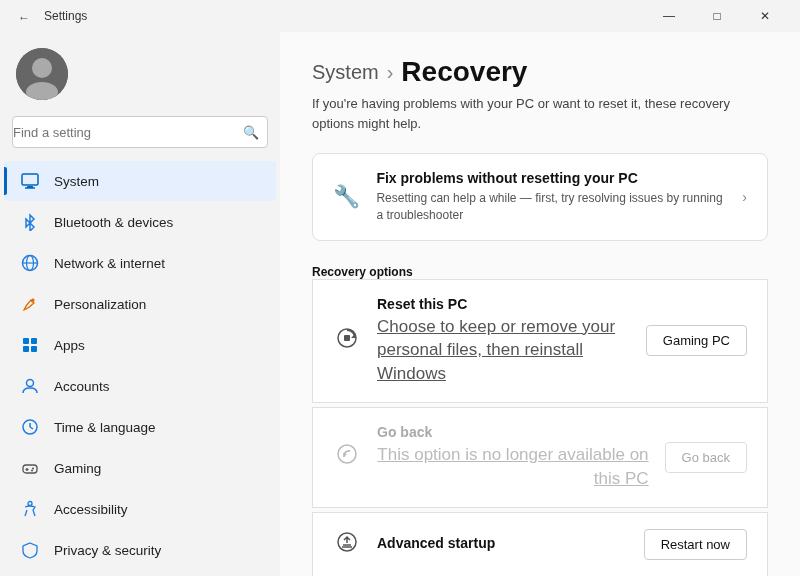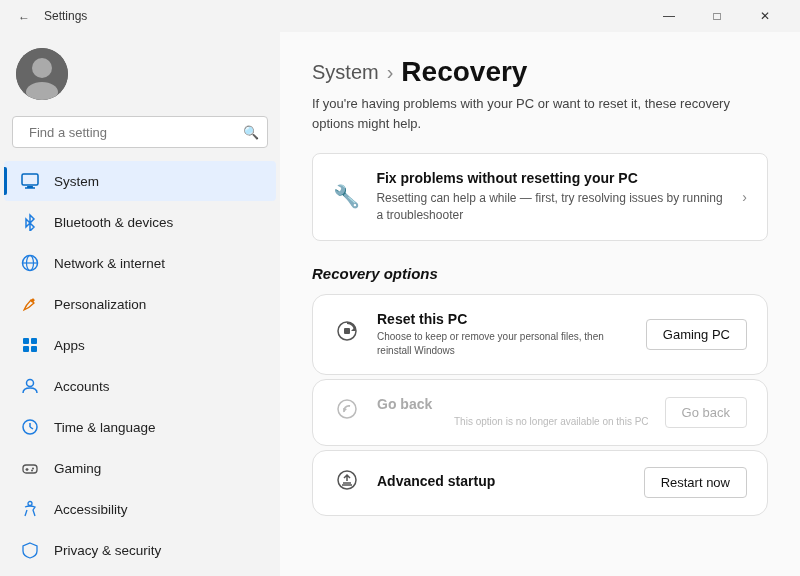--- a/index.html
+++ b/index.html
@@ -65,21 +65,21 @@
     .avatar-circle svg { width: 52px; height: 52px; }
     .sidebar-search {
       margin: 0 12px 12px 12px;
       position: relative;
     }
     .sidebar-search input {
       width: 100%;
       height: 32px;
       border: 1px solid #ccc;
       border-radius: 4px;
-      padding: 0 32px 0 16px;
+      padding: 0 32px 0 0;
       font-size: 13px;
       background: white;
       outline: none;
     }
     .sidebar-search .search-icon {
       position: absolute;
       right: 8px; top: 50%;
       transform: translateY(-50%);
       color: #555;
       font-size: 13px;
@@ -162,41 +162,39 @@
       cursor: pointer;
     }
     .fix-card-icon { flex-shrink: 0; color: #555; font-size: 22px; }
     .fix-card-text { flex: 1; }
     .fix-card-title { font-size: 14px; font-weight: 600; color: #111; margin-bottom: 4px; }
     .fix-card-desc { font-size: 12px; color: #555; line-height: 1.4; }
     .fix-card-chevron { color: #888; font-size: 14px; }
 
     
     .section-title {
-      font-size: 15px;
+      font-size: 12px;
       font-weight: 600;
       color: #111;
-      margin-bottom: 12px;
-      font-style: italic;
     }
     .option-card {
       background: white;
       border: 1px solid #e0e0e0;
-      border-radius: 14px;
+      border-radius: 0;
       padding: 16px 20px;
       display: flex;
       align-items: center;
       gap: 16px;
       margin-bottom: 4px;
     }
     .option-card-icon { flex-shrink: 0; color: #555; font-size: 22px; width: 28px; text-align: center; }
     .option-card-text { flex: 1; }
     .option-card-title { font-size: 14px; font-weight: 600; color: #111; margin-bottom: 3px; }
     .option-card-title.disabled { color: #aaa; }
-    .option-card-desc { font-size: 10px; color: #555; line-height: 1.4; }
+    .option-card-desc { font-size: 17px; color: #555; line-height: 1.4; text-decoration: underline; }
     .option-card-desc.disabled { color: #bbb; text-align: right; }
     .option-btn {
       border: 1px solid #ccc;
       border-radius: 4px;
       background: white;
       padding: 7px 16px;
       font-size: 13px;
       cursor: pointer;
       white-space: nowrap;
       color: #111;

